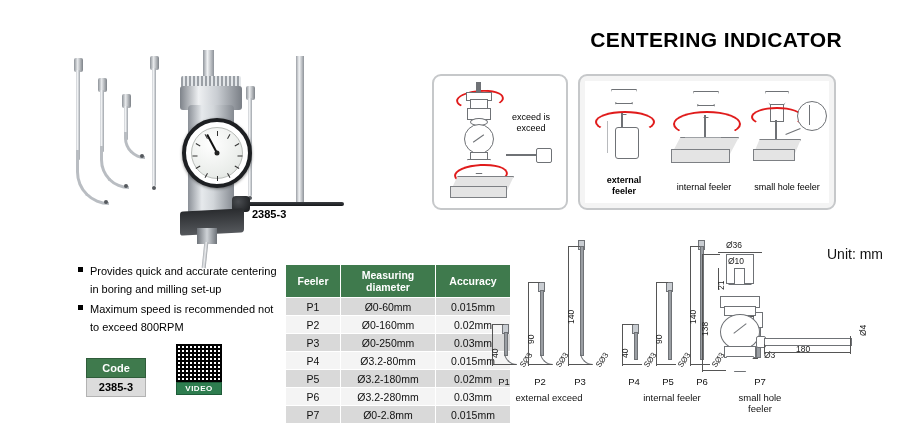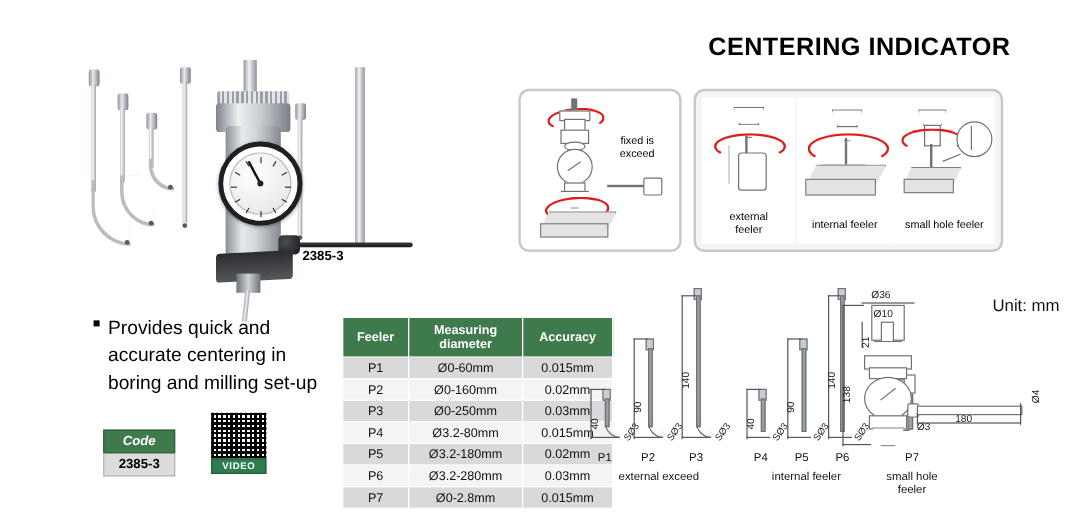--- a/index.html
+++ b/index.html
@@ -61,29 +61,29 @@
   .callout{position:absolute;font-size:9px;line-height:11px;text-align:center;}
   .red-ellipse{position:absolute;border:2px solid #e01b1b;border-radius:50%;border-bottom-color:transparent;}
   .wp{position:absolute;background:#e4e4e4;border:1px solid #7d8084;}
   .ind-sketch{position:absolute;background:#fff;border:1px solid #6f7276;}
   .cone{position:absolute;width:0;height:0;border-left:11px solid transparent;
         border-right:11px solid transparent;border-top:13px solid #fff;
         filter:drop-shadow(0 0 0 #6f7276);}
   .sk-line{position:absolute;background:#6f7276;}
 
   
-  #features{left:78px;top:262px;width:205px;font-size:16px;line-height:23px;}
+  #features{left:78px;top:262px;width:205px;font-size:11px;line-height:18px;}
   #features ul{list-style:none;margin:0;padding:0;}
   #features li{position:relative;padding-left:12px;margin-bottom:2px;}
   #features li:before{content:"";position:absolute;left:0;top:5px;width:5px;height:5px;background:#000;}
 
   
   #code-badge{left:86px;top:358px;width:60px;}
   #code-badge .hd{background:#3f7a4d;color:#fff;font-size:11px;font-weight:bold;
-                  text-align:center;padding:3px 8px;border:1px solid #2f5c3a;font-style:italic;}
+                  text-align:center;padding:3px 8px;border:1px solid #2f5c3a;}
   #code-badge .vl{background:#dcdcdc;color:#000;font-size:11px;font-weight:bold;
                   text-align:center;padding:3px 0;border:1px solid #b3b3b3;border-top:none;}
   #qr-video{left:176px;top:344px;width:46px;}
   #qr-code{width:46px;height:38px;background:
      repeating-linear-gradient(90deg,#000 0 2px,#fff 2px 4px),
      repeating-linear-gradient(0deg,#000 0 2px,transparent 2px 4px);
      background-blend-mode:multiply;}
   #video-tag{background:#2e7d4f;color:#fff;font-size:8px;font-weight:bold;text-align:center;
              letter-spacing:.5px;padding:1px 0;border:1px solid #1f5c39;}
 
@@ -185,37 +185,37 @@
   <div class="cone" style="left:33px;top:83px;border-top-color:#fff;"></div>
   <div class="ind-sketch" style="left:33px;top:83px;width:22px;height:13px;
        clip-path:polygon(0 0,100% 0,62% 100%,38% 100%);"></div>
   <div class="red-ellipse" style="left:20px;top:88px;width:50px;height:17px;transform:rotate(-3deg);"></div>
   <div class="wp" style="left:16px;top:100px;width:62px;height:14px;
        clip-path:polygon(12% 0,100% 0,88% 100%,0 100%);"></div>
   <div class="wp" style="left:16px;top:110px;width:55px;height:10px;"></div>
   <div class="sk-line" style="left:72px;top:78px;width:32px;height:1.5px;"></div>
   <div class="ind-sketch" style="left:102px;top:72px;width:14px;height:13px;border-radius:2px;"></div>
   <div class="callout" style="left:68px;top:36px;width:58px;">
-    <div>fixed is</div>
+    <div>exceed is</div>
     <div>exceed</div>
   </div>
 </div>
 
 <div class="panel" id="panel-feelers">
 
   <div class="subpanel" style="left:5px;width:78px;">
     <div class="ind-sketch" style="left:26px;top:8px;width:24px;height:14px;
          clip-path:polygon(0 0,100% 0,80% 100%,20% 100%);border-radius:0 0 10px 10px;"></div>
     <div class="ind-sketch" style="left:30px;top:22px;width:16px;height:10px;
          clip-path:polygon(0 0,100% 0,62% 100%,38% 100%);"></div>
     <div class="red-ellipse" style="left:10px;top:30px;width:56px;height:18px;"></div>
     <div class="sk-line" style="left:36px;top:32px;width:1.5px;height:16px;"></div>
     <div class="ind-sketch" style="left:30px;top:46px;width:22px;height:30px;border-radius:3px;"></div>
     <div class="sk-line" style="left:22px;top:40px;width:1px;height:32px;background:#b8babd;"></div>
-    <div class="sub-label" style="bottom:6px;">
+    <div class="sub-label" style="bottom:6px;font-weight:bold;">
       <div>external</div>
       <div>feeler</div>
     </div>
   </div>
 
   <div class="subpanel" style="left:83px;width:82px;">
     <div class="ind-sketch" style="left:30px;top:10px;width:24px;height:14px;
          clip-path:polygon(0 0,100% 0,80% 100%,20% 100%);border-radius:0 0 10px 10px;"></div>
     <div class="ind-sketch" style="left:34px;top:24px;width:16px;height:11px;
          clip-path:polygon(0 0,100% 0,62% 100%,38% 100%);"></div>
@@ -244,20 +244,21 @@
     <div class="sk-line" style="left:40px;top:50px;width:16px;height:1px;transform:rotate(-22deg);"></div>
     <div class="sub-label" style="bottom:10px;">
       <div>small hole feeler</div>
     </div>
   </div>
 </div>
 
 <div class="abs" id="features">
   <ul>
     <li>Provides quick and accurate centering in boring and milling set-up</li>
+    <li>Maximum speed is recommended not to exceed 800RPM</li>
   </ul>
 </div>
 
 <div class="abs" id="code-badge">
   <div class="hd">Code</div>
   <div class="vl">2385-3</div>
 </div>
 
 <div class="abs" id="qr-video">
   <div id="qr-code"></div>

